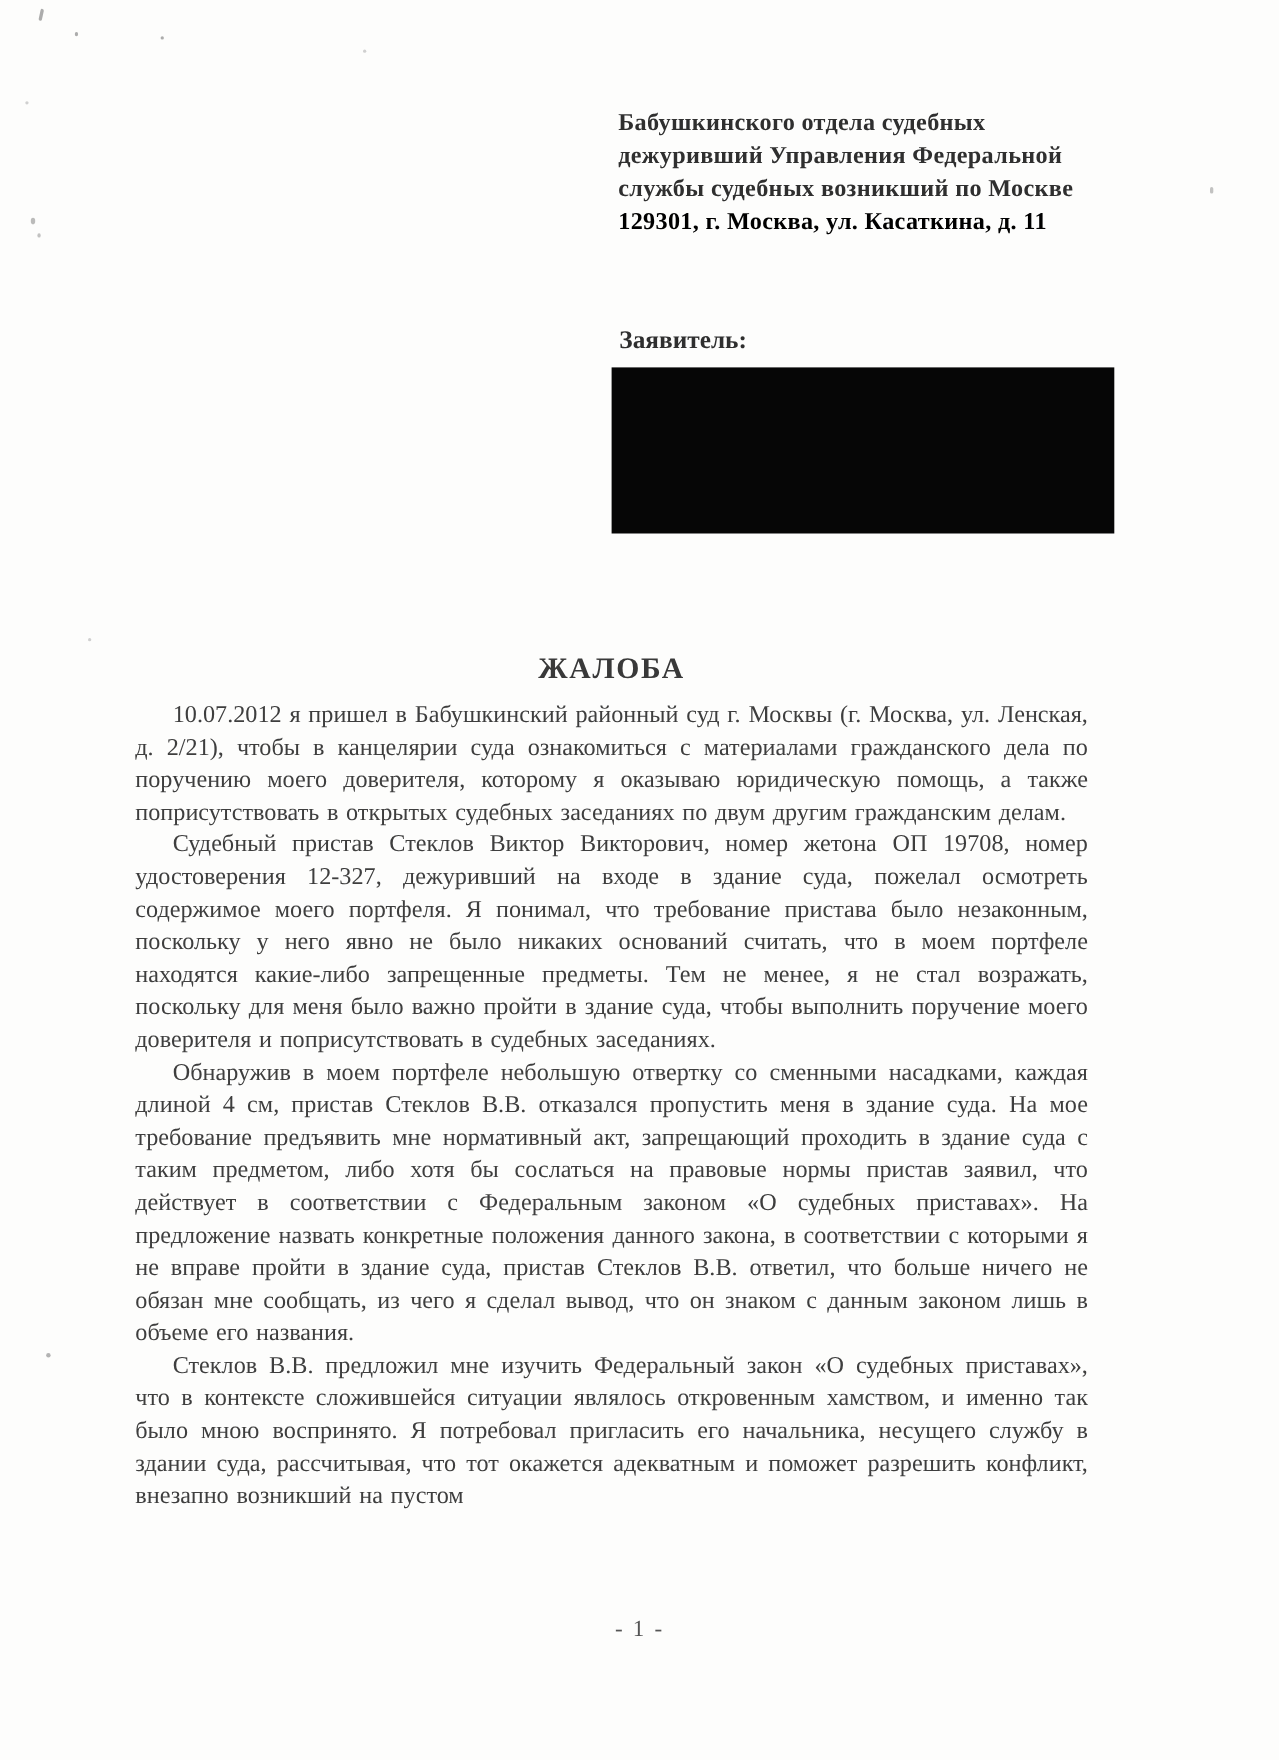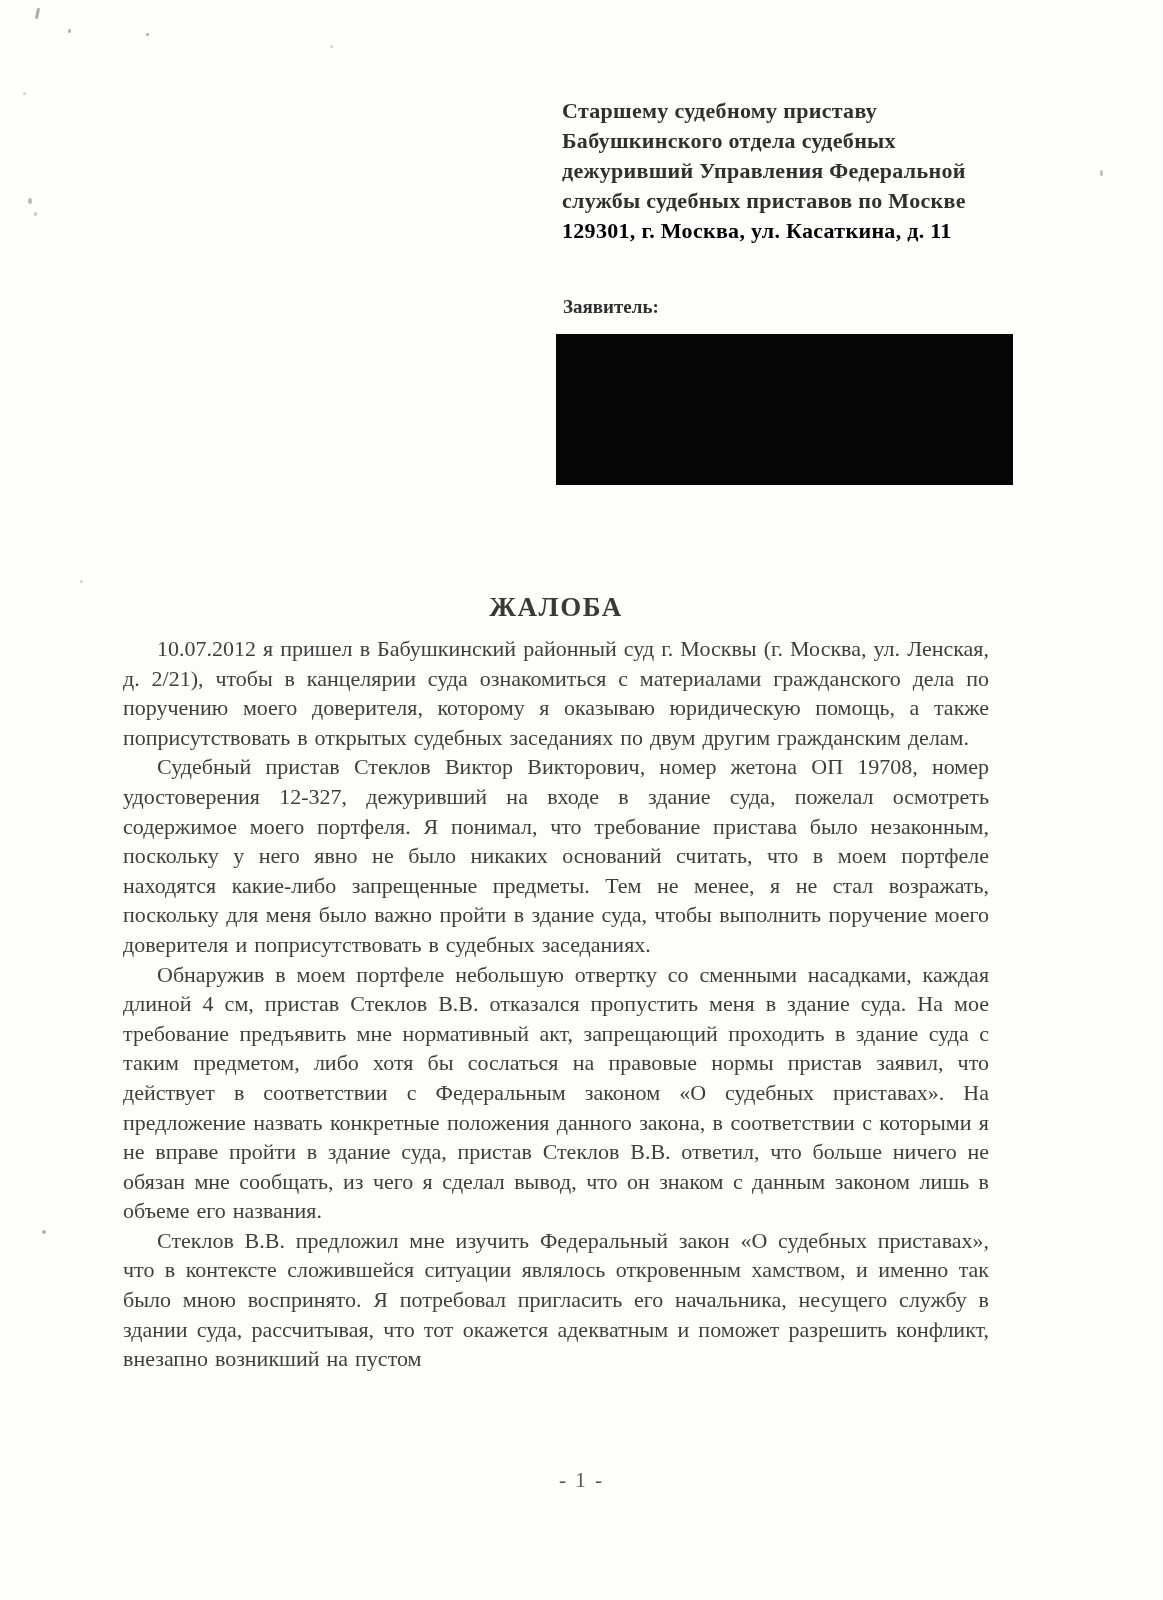--- a/index.html
+++ b/index.html
@@ -30,21 +30,21 @@
   }
   .recipient .addr-line {
     font-weight: bold;
     color: #000000;
   }
   
   .applicant-label {
     position: absolute;
     left: 563px;
     top: 296px;
-    font-size: 19px;
+    font-size: 23px;
     font-weight: bold;
     color: #2f2f2f;
   }
   
   .redaction {
     position: absolute;
     left: 556px;
     top: 334px;
     width: 457px;
     height: 151px;
@@ -107,24 +107,23 @@
   .speck.s8 { left: 1100px;top: 170px;  width: 3px; height: 6px; opacity: 0.4; border-radius: 2px; }
   .speck.s9 { left: 80px;  top: 580px;  width: 3px; height: 3px; opacity: 0.3; }
   .speck.s10{ left: 330px; top: 45px;   width: 3px; height: 3px; opacity: 0.3; }
 </style>
 </head>
 <body>
 
 <div class="page">
 
   <div class="recipient">
-    <div>Старшему судебному приставу</div>
     <div>Бабушкинского отдела судебных</div>
     <div>дежуривший Управления Федеральной</div>
-    <div>службы судебных приставов по Москве</div>
+    <div>службы судебных возникший по Москве</div>
     <div class="addr-line">129301, г. Москва, ул. Касаткина, д. 11</div>
   </div>
 
   <div class="applicant-label">Заявитель:</div>
 
   <div class="redaction"></div>
 
   <h1 class="doc-title">ЖАЛОБА</h1>
 
   <div class="doc-body">

